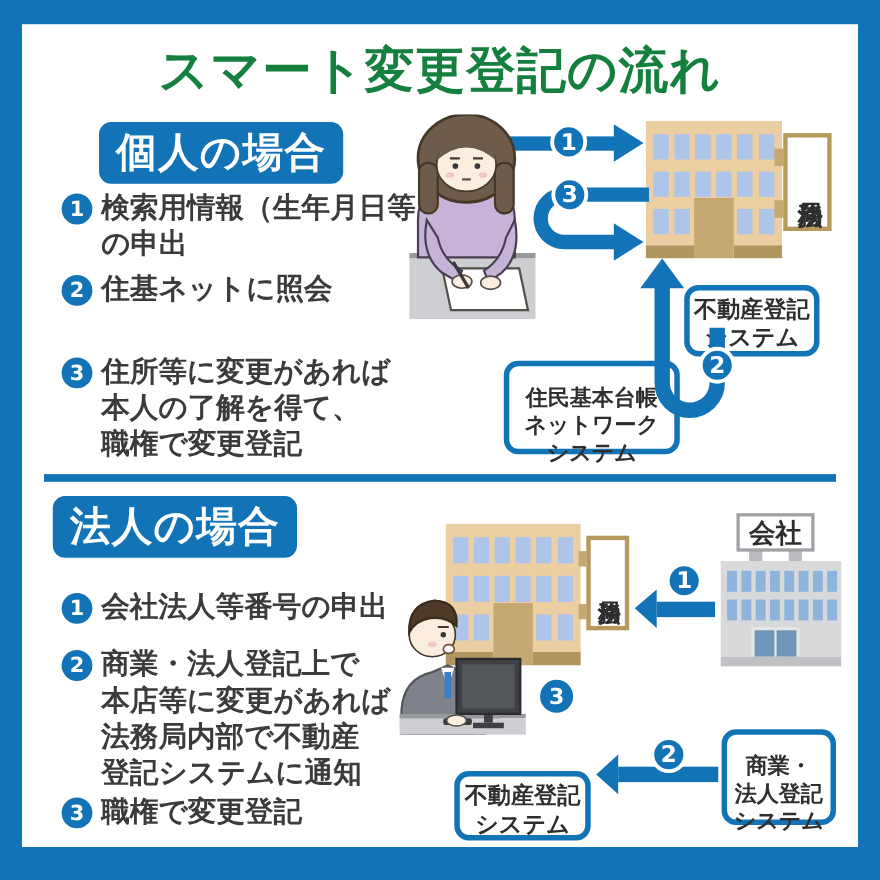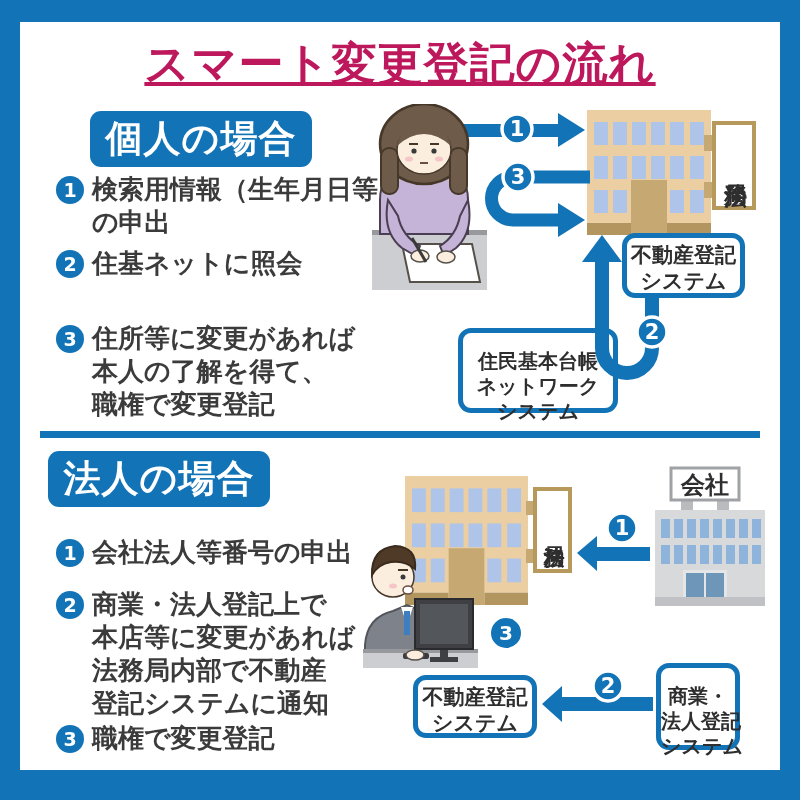--- a/index.html
+++ b/index.html
@@ -10,23 +10,22 @@
   }
   .frame{position:absolute;inset:0;background:#1273B6;}
   .content{
     position:absolute;left:20px;top:22px;width:760px;height:748px;
     background:#FFFFFF;
   }
   .abs{position:absolute;}
   
   .title{
     left:0;top:12px;width:760px;text-align:center;
-    font-size:45px;font-weight:bold;color:#be185d;letter-spacing:1px;
+    font-size:45px;font-weight:bold;color:#15803d;letter-spacing:1px;
     white-space:nowrap;
-    text-decoration:underline;
   }
   
   .badge{
     width:222px;height:56px;background:#1273B6;border-radius:11px;
     color:#fff;font-size:37px;font-weight:bold;text-align:center;
     line-height:56px;letter-spacing:1px;
   }
   
   .step{display:flex;align-items:flex-start;}
   .step-num{
@@ -34,21 +33,21 @@
     background:#1273B6;border-radius:50%;color:#fff;
     font-size:19px;font-weight:bold;text-align:center;line-height:28px;
   }
   .step-lines{font-size:26px;line-height:33px;font-weight:bold;color:#3B3B3B;white-space:nowrap;}
   
   .sysbox{
     box-sizing:border-box;background:#fff;border:5px solid #1273B6;border-radius:13px;
     color:#2E2E2E;font-weight:bold;text-align:center;
   }
   .sysbox div{white-space:nowrap;}
-  .box-2line{font-size:21px;line-height:26px;padding-top:4px;}
+  .box-2line{font-size:21px;line-height:26px;padding-top:4px;margin-top:26px;}
   .box-3line{font-size:20px;line-height:25px;padding-top:16px;}
   
   .vsign{
     box-sizing:border-box;background:#fff;border:4px solid #B7995C;
     color:#2E2E2E;font-weight:bold;text-align:center;
     writing-mode:vertical-rl;text-orientation:upright;
   }
   .sign-tab{background:#C6A872;}
   
   .divider{left:20px;top:409px;width:720px;height:7px;background:#1273B6;}
@@ -301,21 +300,21 @@
       <rect x="57" y="71" width="48" height="40" fill="#53565B"></rect>
       <ellipse cx="52" cy="122" rx="9" ry="5" fill="#FBEEDF" stroke="#55504A" stroke-width="1.5"></ellipse>
     </svg>
 
     <div class="abs marker" style="left:468px;top:593px;">3</div>
 
     <div class="abs sysbox box-2line" style="left:393px;top:653px;width:124px;height:63px;">
       <div>不動産登記</div>
       <div>システム</div>
     </div>
-    <div class="abs sysbox box-3line" style="left:636px;top:641px;width:84px;height:87px;">
+    <div class="abs sysbox box-3line" style="left:636px;top:641px;width:104px;height:87px;">
       <div>商業・</div>
       <div>法人登記</div>
       <div>システム</div>
     </div>
 
     <svg class="abs" style="left:520px;top:646px;" width="115" height="60" viewBox="0 0 115 60">
       <rect class="arr" x="22" y="29" width="91" height="14"></rect>
       <polygon class="arr" points="22,18 22,54 2,36"></polygon>
       <circle class="numcirc" cx="68" cy="18" r="15"></circle>
       <text class="numtext" x="68" y="25">2</text>

